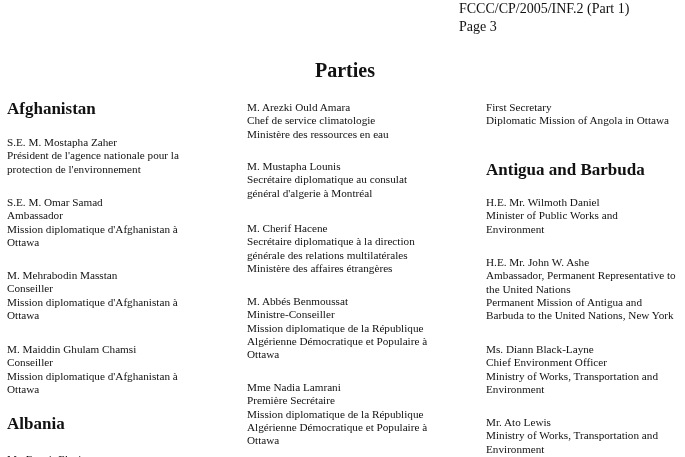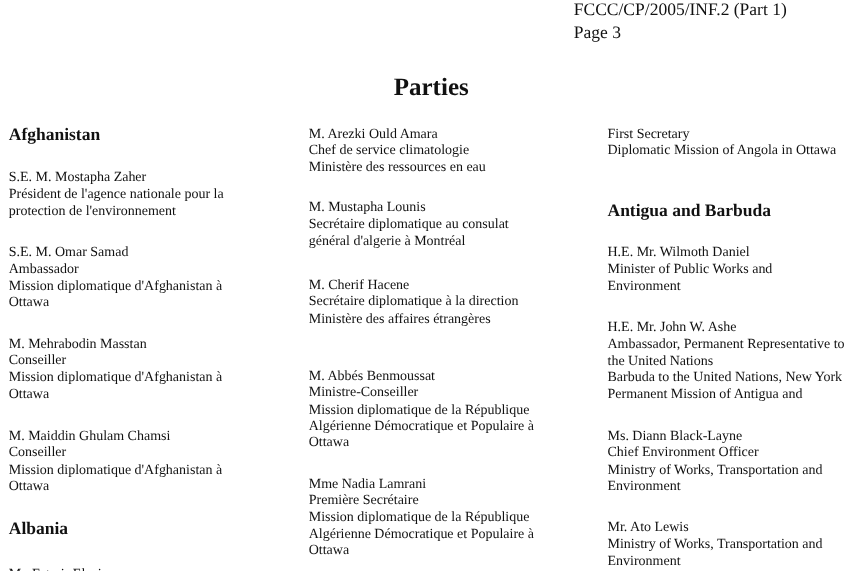--- a/index.html
+++ b/index.html
@@ -12,21 +12,21 @@
       position: absolute; left: 459px; top: 0px;
       font-size: 14px; line-height: 18px; color: #111;
     }
     .doc-title {
       position: absolute; left: 0; width: 690px; top: 58px;
       text-align: center; font-weight: bold; font-size: 20px; line-height: 24px;
     }
     .col { position: absolute; top: 0; font-size: 11.2px; line-height: 13.3px; }
     .col .item { position: absolute; left: 0; white-space: nowrap; }
     .col .line { display: block; }
-    .country { font-weight: bold; font-size: 14px; }
+    .country { font-weight: bold; font-size: 17px; }
     #col1 { left: 7px; }
     #col2 { left: 247px; }
     #col3 { left: 486px; }
     .clipped { height: 4px; overflow: hidden; }
     .clipped span { display: block; margin-top: 0px; }
   </style>
 </head>
 <body>
 
 <div class="doc-header">
@@ -82,20 +82,21 @@
 
   <div class="item" style="top:160px">
     <span class="line">M. Mustapha Lounis</span>
     <span class="line">Secrétaire diplomatique au consulat</span>
     <span class="line">général d'algerie à Montréal</span>
   </div>
 
   <div class="item" style="top:222px">
     <span class="line">M. Cherif Hacene</span>
     <span class="line">Secrétaire diplomatique à la direction</span>
+    <span class="line">générale des relations multilatérales</span>
     <span class="line">Ministère des affaires étrangères</span>
   </div>
 
   <div class="item" style="top:295px">
     <span class="line">M. Abbés Benmoussat</span>
     <span class="line">Ministre-Conseiller</span>
     <span class="line">Mission diplomatique de la République</span>
     <span class="line">Algérienne Démocratique et Populaire à</span>
     <span class="line">Ottawa</span>
   </div>
@@ -120,22 +121,22 @@
   <div class="item" style="top:196px">
     <span class="line">H.E. Mr. Wilmoth Daniel</span>
     <span class="line">Minister of Public Works and</span>
     <span class="line">Environment</span>
   </div>
 
   <div class="item" style="top:256px">
     <span class="line">H.E. Mr. John W. Ashe</span>
     <span class="line">Ambassador, Permanent Representative to</span>
     <span class="line">the United Nations</span>
+    <span class="line">Permanent Mission of Antigua and</span>
     <span class="line">Barbuda to the United Nations, New York</span>
-    <span class="line">Permanent Mission of Antigua and</span>
   </div>
 
   <div class="item" style="top:343px">
     <span class="line">Ms. Diann Black-Layne</span>
     <span class="line">Chief Environment Officer</span>
     <span class="line">Ministry of Works, Transportation and</span>
     <span class="line">Environment</span>
   </div>
 
   <div class="item" style="top:416px">

